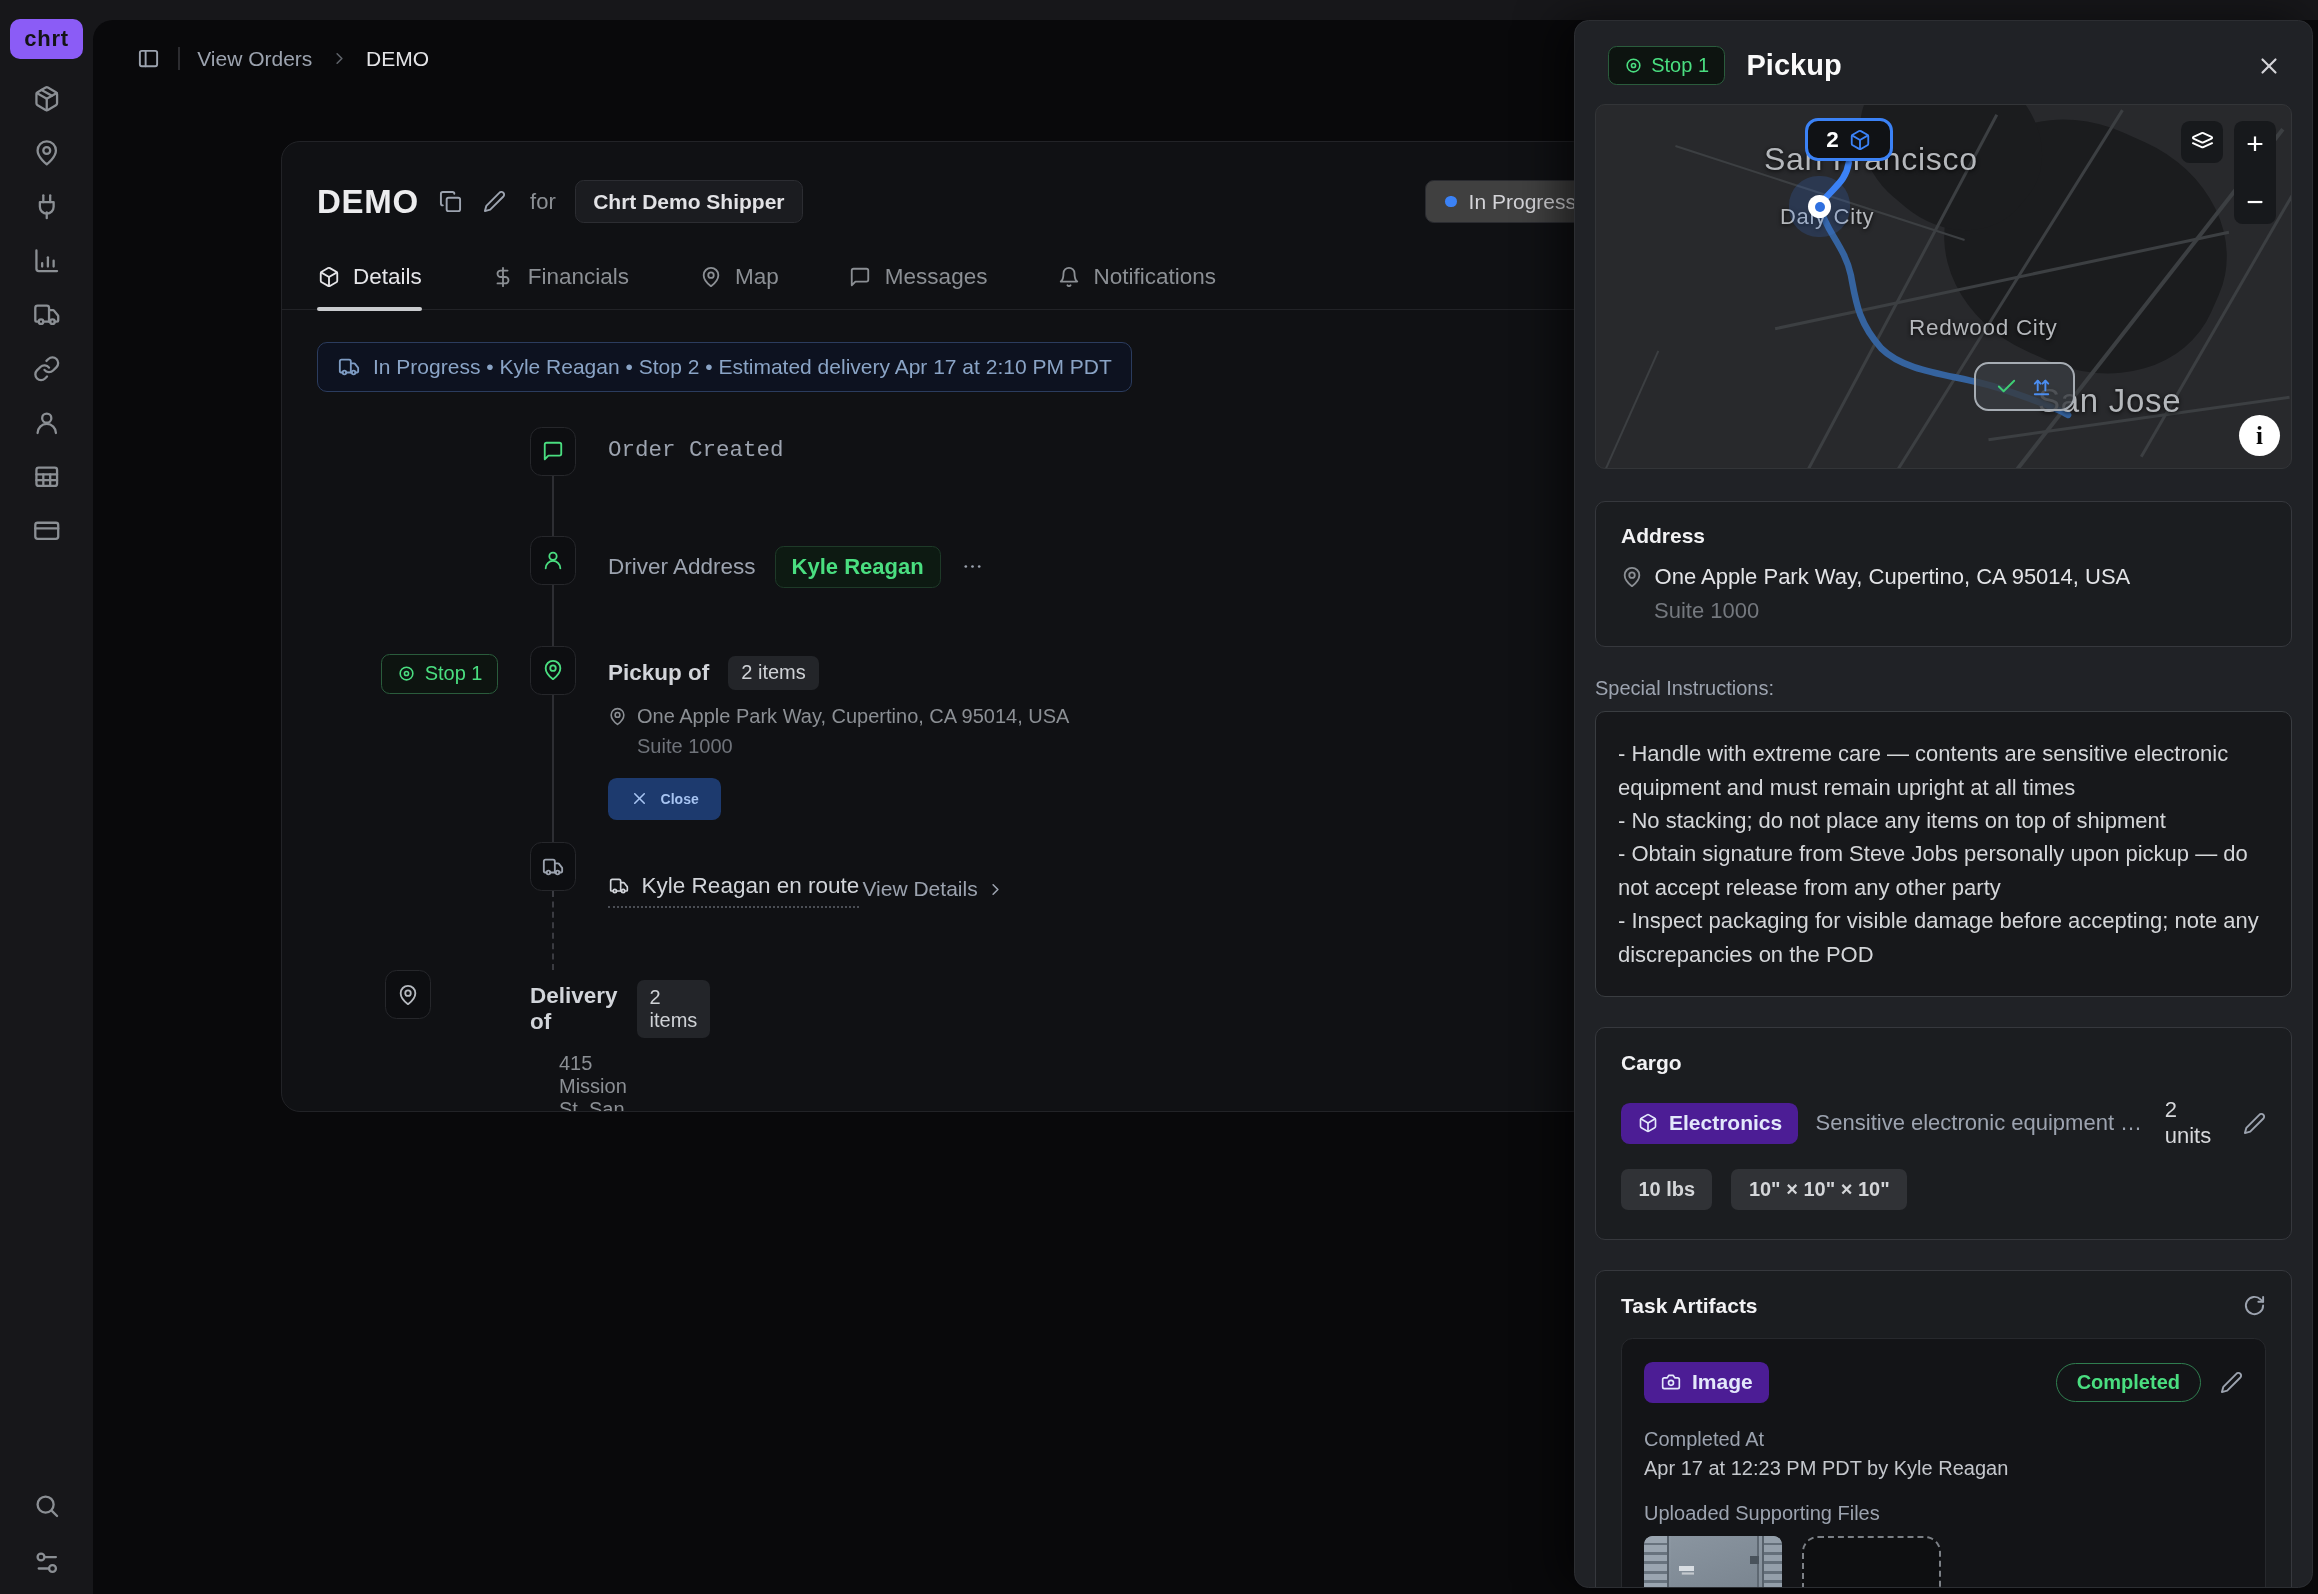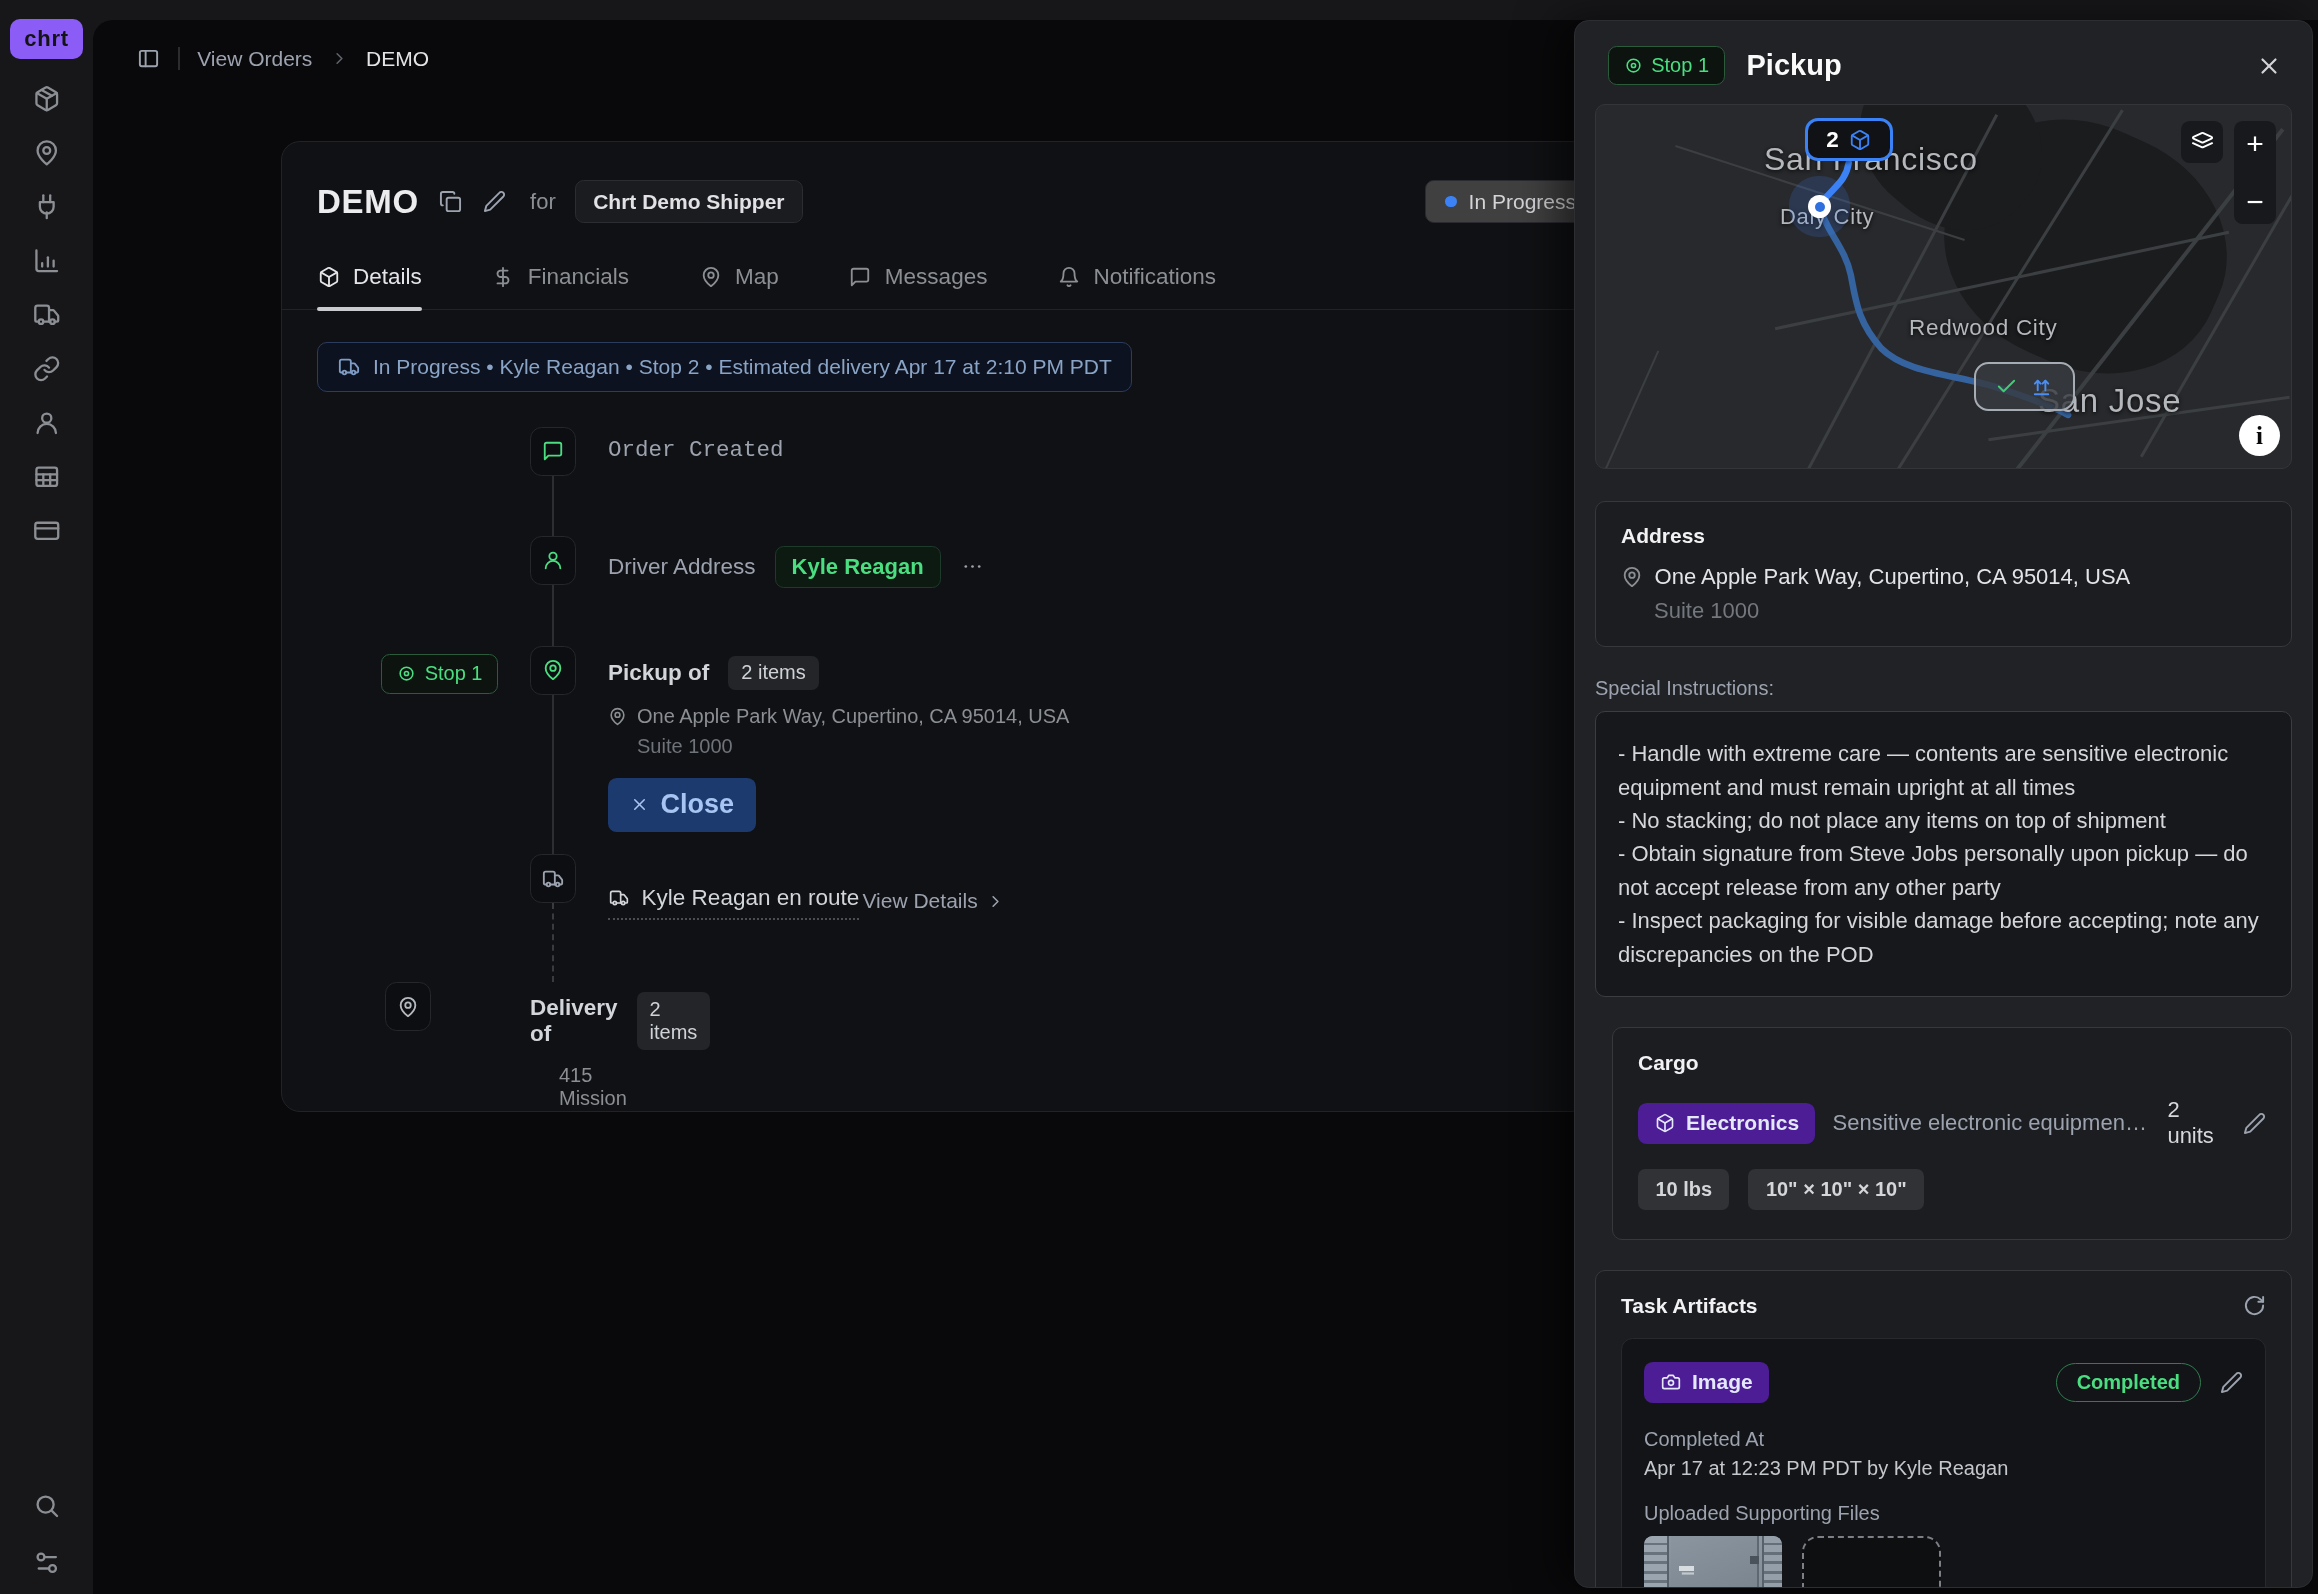--- a/index.html
+++ b/index.html
@@ -53,21 +53,21 @@
   .connector.dashed { border-left-style:dashed; border-left-color:#3a3b41; }
   .tl-content { padding-top:10px; padding-bottom:22px; }
   .tl-title { font-size:22.5px; color:#9ca3af; display:flex; align-items:center; gap:19px; }
   .tl-title.bright { color:#d2d5da; font-weight:600; }
   .driver-chip { color:#4ade80; background:#0d1a12; border:1.4px solid #1e3a28; border-radius:8.7px; padding:7.2px 16px; font-size:22px; font-weight:600; }
   .dots { color:#9ca3af; width:25px; height:25px; }
   .items-chip { background:#232529; border-radius:7.2px; padding:5.8px 13px; font-size:20px; color:#cfd2d6; font-weight:normal; }
   .addr-line { display:flex; align-items:center; gap:10px; color:#8b8f94; font-size:20px; margin-top:14.5px; }
   .addr-line .icon { width:19px; height:19px; }
   .addr-sub { color:#6f737a; font-size:20px; margin:7.2px 0 0 29px; }
-  .close-btn { display:inline-flex; align-items:center; gap:11.6px; margin-top:20px; background:#1d3a6e; color:#a7c4f2; border:none; border-radius:8.7px; padding:11.6px 22px; font-size:27px; font-weight:600; cursor:pointer; }
+  .close-btn { display:inline-flex; align-items:center; gap:11.6px; margin-top:20px; background:#1d3a6e; color:#a7c4f2; border:none; border-radius:8.7px; padding:11.6px 22px; font-size:14px; font-weight:600; cursor:pointer; }
   .close-btn .icon { width:19px; height:19px; }
   .enroute { display:inline-flex; align-items:center; gap:11.6px; color:#d2d5da; font-size:22.5px; border-bottom:2.2px dotted #4b4e55; padding-bottom:7.2px; }
   .enroute .icon { width:22px; height:22px; }
   .view-details { display:inline-flex; align-items:center; gap:8.7px; color:#9ca3af; font-size:21px; margin-top:25px; cursor:pointer; }
   .view-details .icon { width:19px; height:19px; }
   .stop-badge { display:inline-flex; align-items:center; gap:8.7px; border-radius:8.7px; padding:7.2px 14.5px; font-size:20px; }
   .stop-badge .icon { width:19px; height:19px; }
   .stop-green { color:#4ade80; border:1.4px solid #2a5c3c; background:#0d1410; }
   .stop-blue { color:#ccd7f2; border:1.4px solid #3b55a8; background:#0e1320; }
 
@@ -103,21 +103,21 @@
   .sec-title { font-size:21px; font-weight:bold; color:#f2f2f4; }
   .addr-row { display:flex; align-items:center; gap:11.6px; margin-top:16px; color:#e3e4e7; font-size:22px; }
   .addr-row .icon { width:22px; height:22px; color:#8b8f94; }
   .addr-row2 { margin:7.2px 0 0 33px; color:#74787e; font-size:22px; }
 
   
   .si-label { margin-top:30px; color:#9ca3af; font-size:20px; }
   .si-box { margin-top:11.6px; background:#17181b; border:1.4px solid #3a3d41; border-radius:10px; padding:25px 22px; font-size:22px; line-height:1.52; color:#d4d6d9; white-space:pre-wrap; }
 
   
-  .cargo-card { margin-top:30px; padding:23px 25px 29px;margin-left:17px; }
+  .cargo-card { margin-top:30px; padding:23px 25px 29px; }
   .cargo-row { display:flex; align-items:center; gap:17.4px; margin-top:22px; }
   .navy-pill { display:inline-flex; align-items:center; gap:10px; background:#4c1d95; color:#e3e8fb; border-radius:8.7px; padding:8.7px 16px; font-size:21px; font-weight:600; }
   .navy-pill .icon { width:22px; height:22px; }
   .cargo-desc { color:#9ca3af; font-size:22px; overflow:hidden; white-space:nowrap; text-overflow:ellipsis; max-width:341px; }
   .cargo-units { color:#d7d8db; font-size:22px; }
   .pencil { color:#9ca3af; width:23px; height:23px; cursor:pointer; }
   .chip-row { display:flex; gap:19px; margin-top:20px; }
   .gray-chip { background:#303236; color:#d4d6d9; border-radius:7.2px; padding:8.7px 17.4px; font-size:20px; font-weight:600; }
 
   

